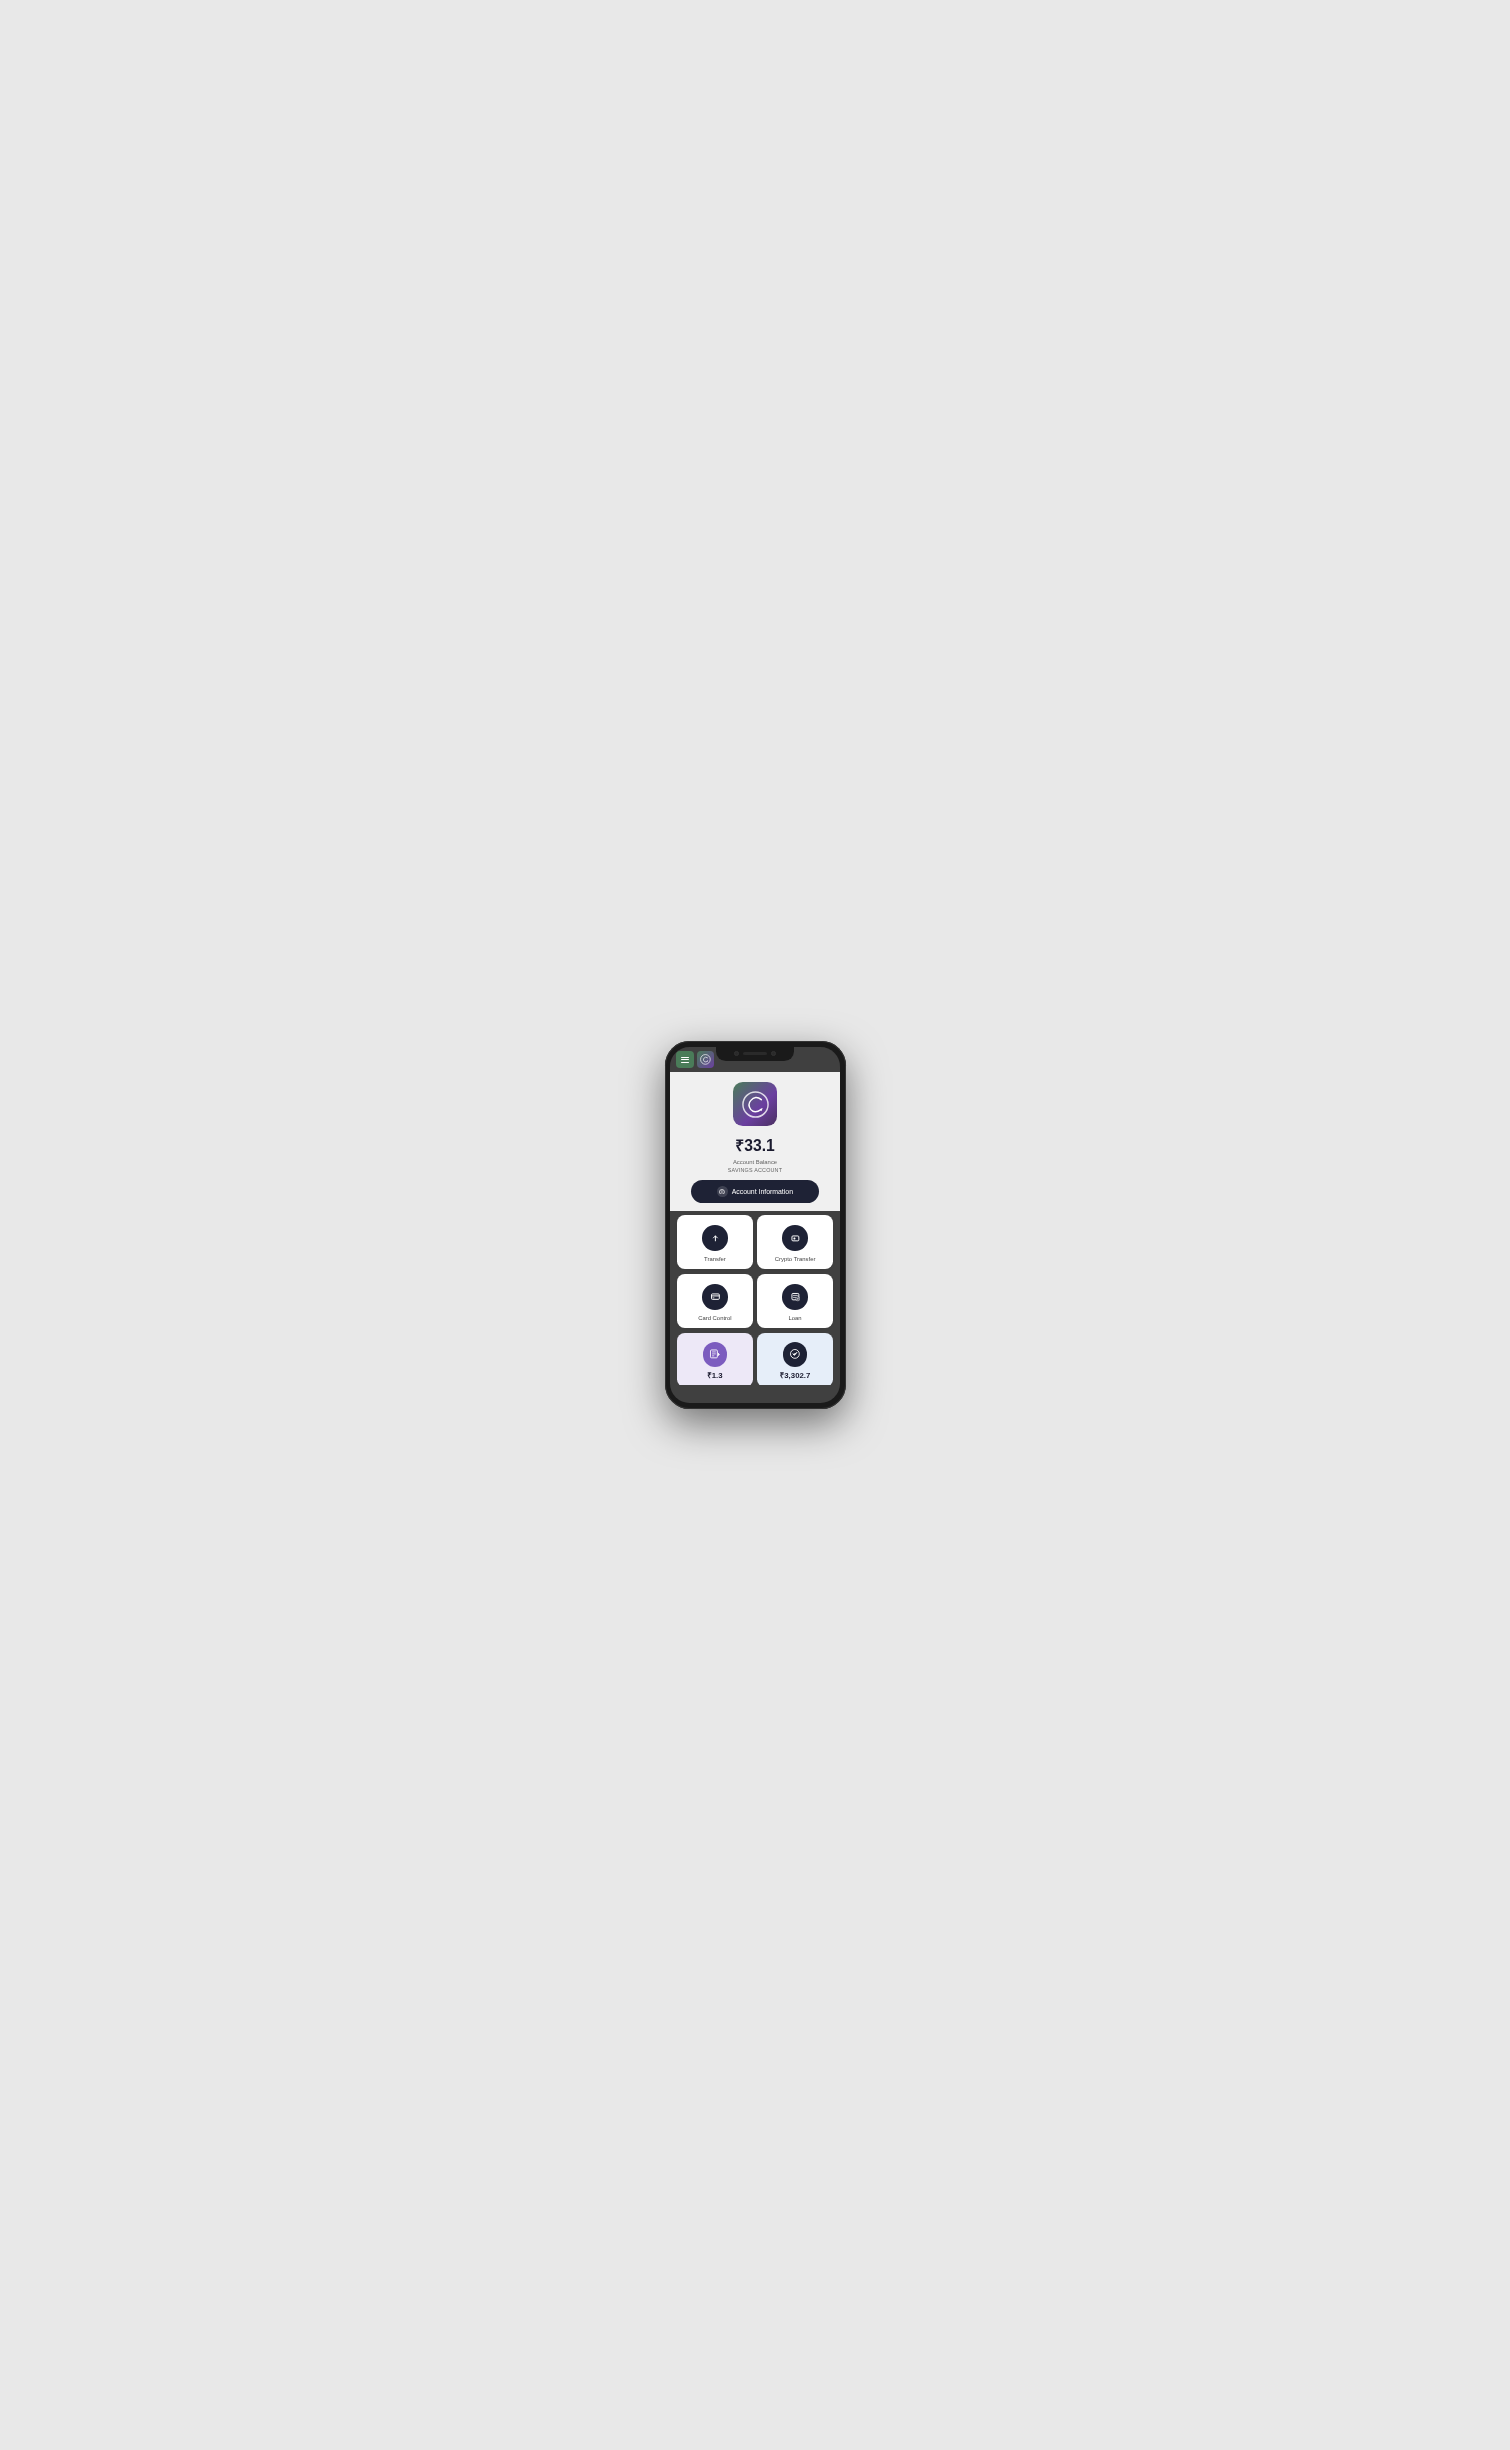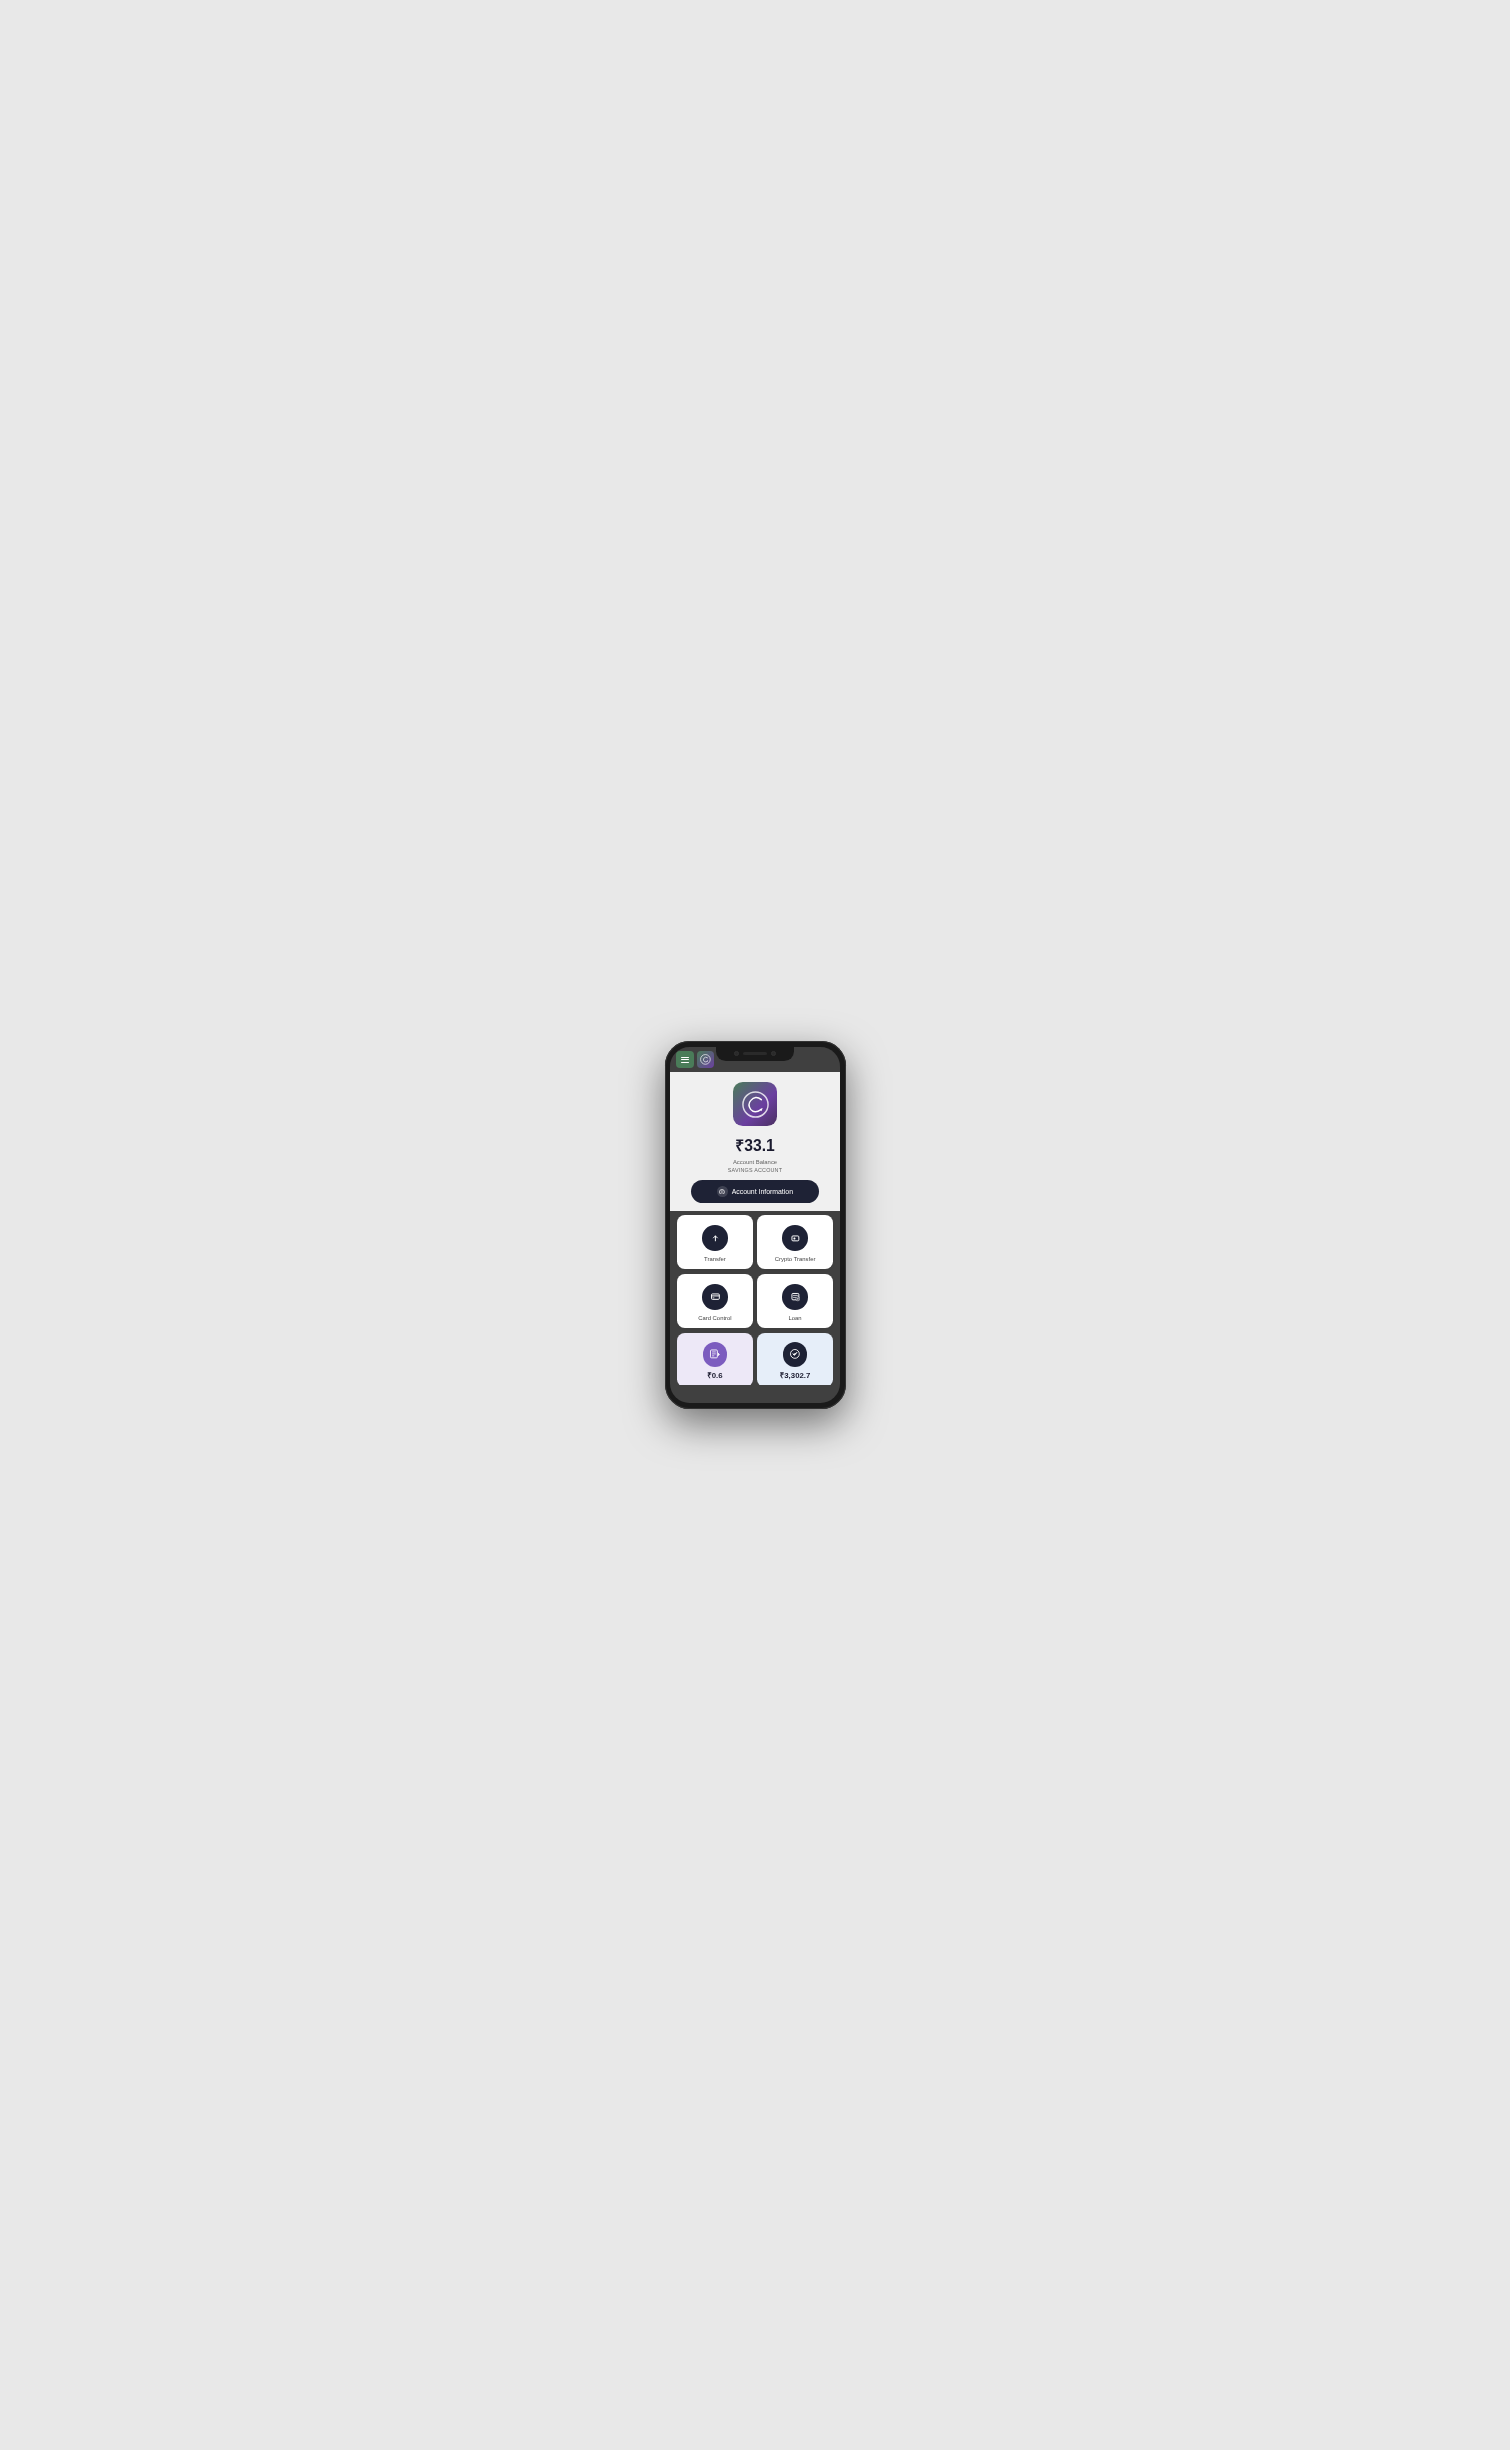--- a/index.html
+++ b/index.html
@@ -379,21 +379,21 @@
       <div class="bottom-section">
 
         <div class="stat-card purple-bg">
           <div class="stat-card-icon">
             <svg width="11.8" height="11.8" viewBox="0 0 24 24" fill="white">
               <rect x="3" y="4" width="14" height="16" rx="2" stroke="white" stroke-width="1.8" fill="none"></rect>
               <path d="M7 8 L13 8 M7 12 L13 12 M7 16 L10 16" stroke="white" stroke-width="1.5" stroke-linecap="round"></path>
               <path d="M18 10 L21 13 L18 16" stroke="white" stroke-width="1.8" stroke-linecap="round" stroke-linejoin="round"></path>
             </svg>
           </div>
-          <div class="stat-amount">₹0.6</div>
+          <div class="stat-amount">₹1.3</div>
 
         </div>
 
         <div class="stat-card blue-bg">
           <div class="stat-card-icon">
             <svg width="11.8" height="11.8" viewBox="0 0 24 24" fill="white">
               <circle cx="12" cy="12" r="9" stroke="white" stroke-width="1.8" fill="none"></circle>
               <path d="M8 12 L11 15 L16 9" stroke="white" stroke-width="2" stroke-linecap="round" stroke-linejoin="round"></path>
             </svg>
           </div>

